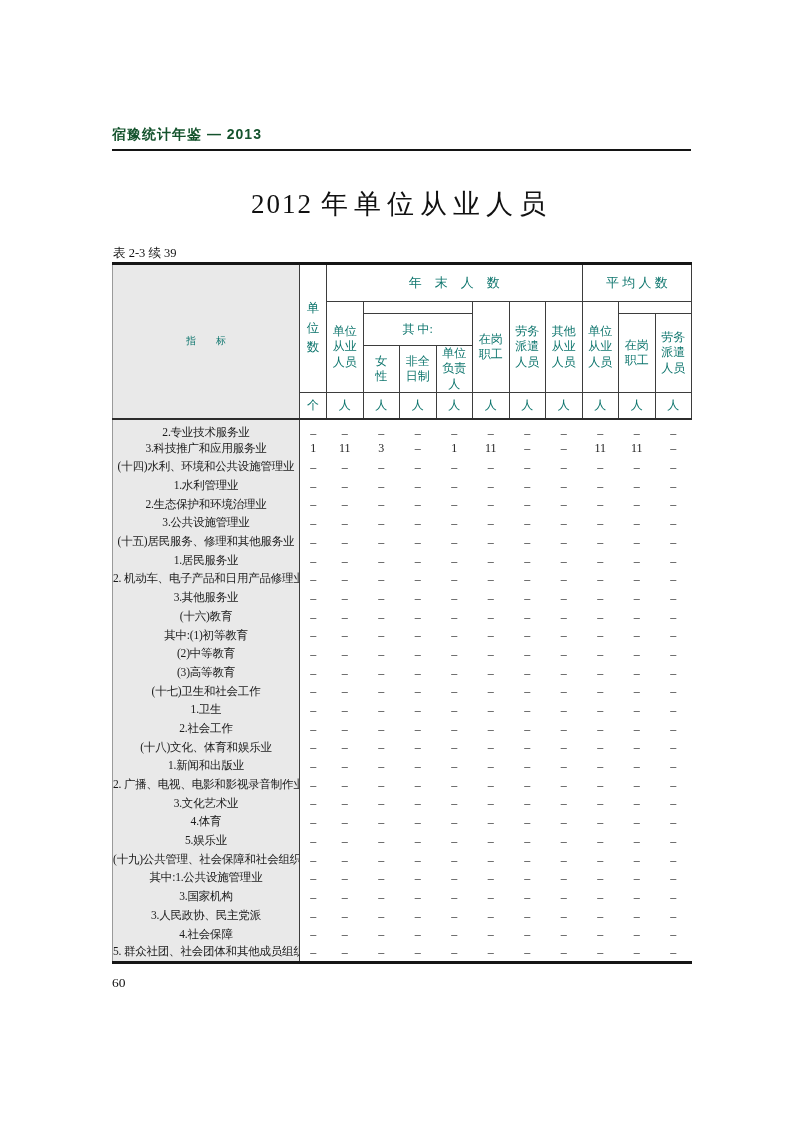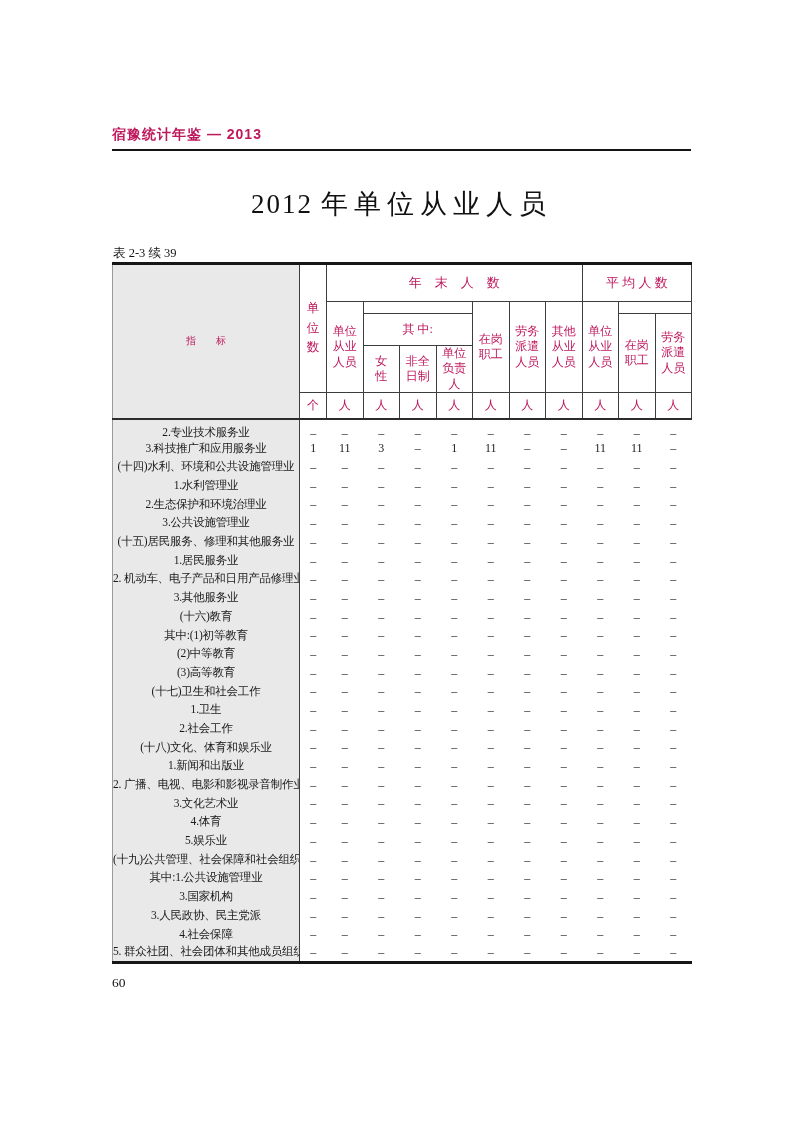--- a/index.html
+++ b/index.html
@@ -4,41 +4,41 @@
 <style>
   html,body { margin:0; padding:0; background:#ffffff; }
   .page {
     position:relative; width:793px; height:1122px; background:#ffffff;
     font-family:"Liberation Serif","DejaVu Serif",serif; color:#1a1a1a;
     overflow:hidden;
   }
   .running-head {
     position:absolute; left:112px; top:126px; width:579px;
     font-family:"Liberation Sans","DejaVu Sans",sans-serif;
-    font-weight:bold; font-size:14px; letter-spacing:1px; color:#be185d;
+    font-weight:bold; font-size:14px; letter-spacing:1px; color:#14532d;
   }
   .head-rule { position:absolute; left:112px; top:149px; width:579px; height:2px; background:#141414; }
   .doc-title {
     position:absolute; left:112px; top:186px; width:579px; margin:0;
     text-align:center; font-weight:normal; font-size:27px; color:#111;
     font-family:"Liberation Serif","DejaVu Serif",serif;
   }
   .doc-title .t-year { letter-spacing:2px; }
   .doc-title .t-text { letter-spacing:6px; margin-left:8px; }
   .table-label { position:absolute; left:113px; top:245px; font-size:12.5px; color:#111; }
 
   table.stats {
     position:absolute; left:112px; top:262px; width:579px;
     border-collapse:collapse; table-layout:fixed;
     border-top:3px solid #161616; border-bottom:3px solid #161616;
   }
   table.stats th, table.stats td { padding:0; vertical-align:middle; }
   thead th {
     font-weight:normal; border:1px solid #3d3d3d;
-    text-align:center; font-size:12px; line-height:1.28; color:#be185d;
+    text-align:center; font-size:12px; line-height:1.28; color:#0f766e;
   }
   th.c-ind {
     background:#e9e9e9; border-left:1px solid #9a9a9a;
     font-size:10px; border-bottom:2px solid #2c2c2c;
   }
   th.c-unitn { font-size:12.5px; line-height:1.55; }
   th.grp { font-size:13px; height:36px; }
   tr.r-band { height:12px; }
   tr.r-band th.band { border-bottom:1px solid #3d3d3d; }
   tr.r-mid { height:32px; }

